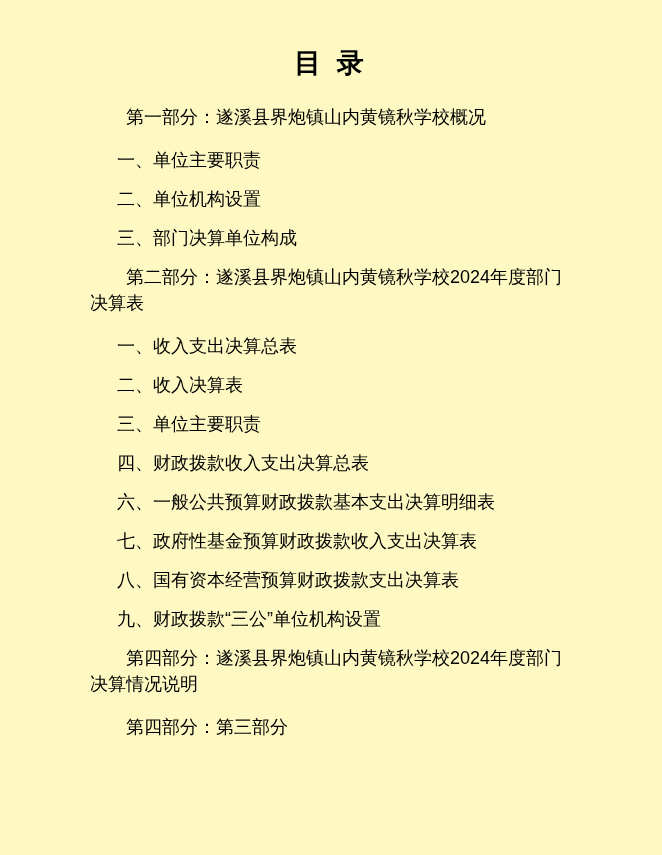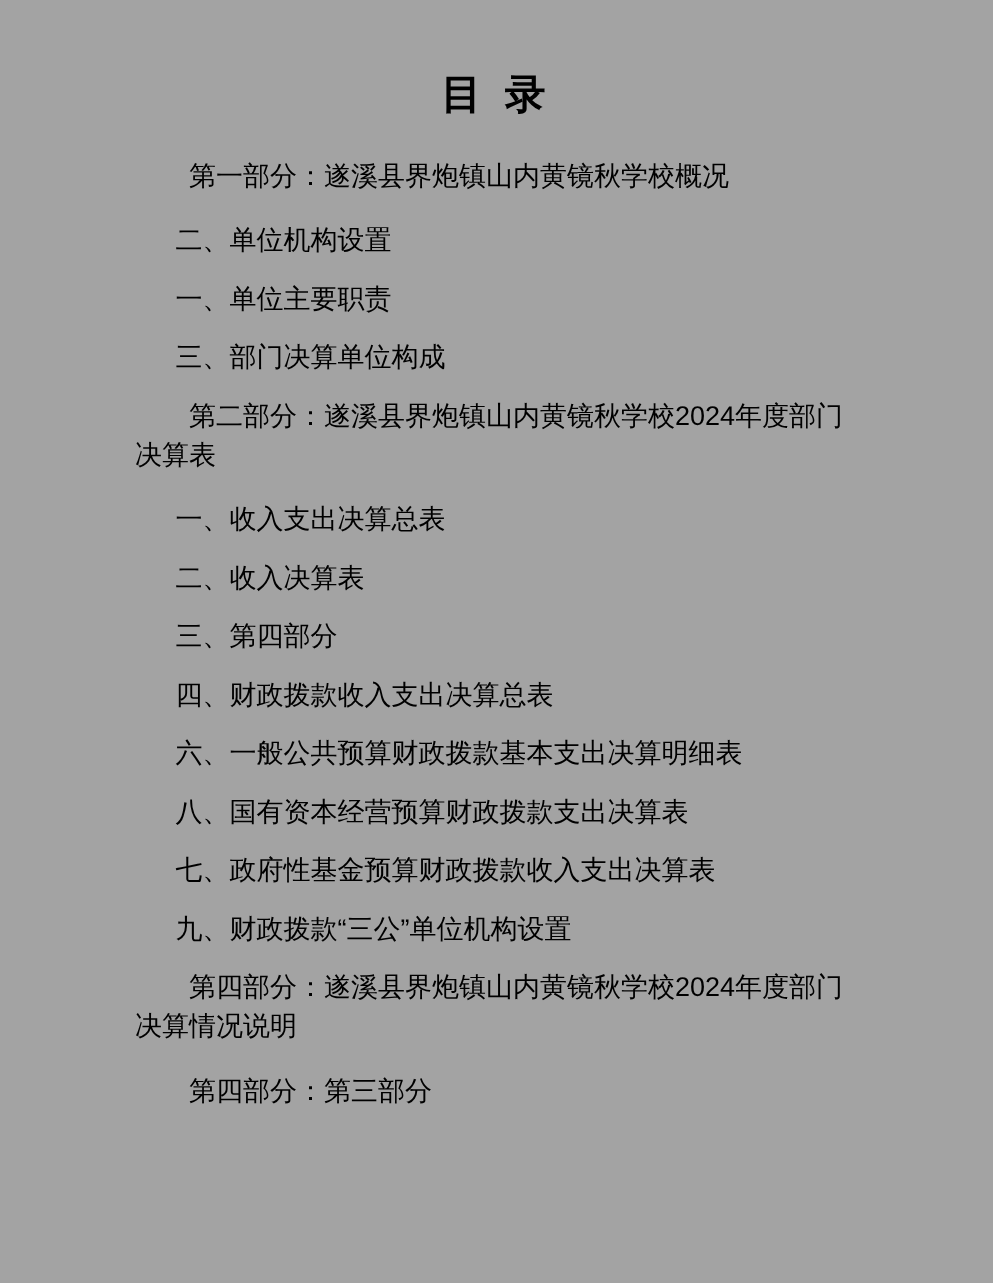--- a/index.html
+++ b/index.html
@@ -4,21 +4,21 @@
 <style>
   html, body {
     margin: 0;
     padding: 0;
     background: #ffffff;
   }
   .page {
     position: relative;
     width: 662px;
     height: 855px;
-    background: #a3a3a3;
+    background: #fef9c3;
     color: #000000;
     font-family: "Liberation Sans", "DejaVu Sans", sans-serif;
     overflow: hidden;
   }
   .toc-title {
     margin: 48px 0 0 0;
     text-align: center;
     font-size: 27px;
     line-height: 30px;
     font-weight: bold;
@@ -45,29 +45,29 @@
 </style>
 </head>
 <body>
 
 <div class="page">
 
   <h1 class="toc-title">目 录</h1>
 
   <div class="toc-list">
     <p class="toc-part">第一部分：遂溪县界炮镇山内黄镜秋学校概况</p>
+    <p class="toc-item">一、单位主要职责</p>
     <p class="toc-item">二、单位机构设置</p>
-    <p class="toc-item">一、单位主要职责</p>
     <p class="toc-item">三、部门决算单位构成</p>
     <p class="toc-part">第二部分：遂溪县界炮镇山内黄镜秋学校2024年度部门决算表</p>
     <p class="toc-item">一、收入支出决算总表</p>
     <p class="toc-item">二、收入决算表</p>
-    <p class="toc-item">三、第四部分</p>
+    <p class="toc-item">三、单位主要职责</p>
     <p class="toc-item">四、财政拨款收入支出决算总表</p>
     <p class="toc-item">六、一般公共预算财政拨款基本支出决算明细表</p>
+    <p class="toc-item">七、政府性基金预算财政拨款收入支出决算表</p>
     <p class="toc-item">八、国有资本经营预算财政拨款支出决算表</p>
-    <p class="toc-item">七、政府性基金预算财政拨款收入支出决算表</p>
     <p class="toc-item">九、财政拨款“三公”单位机构设置</p>
     <p class="toc-part">第四部分：遂溪县界炮镇山内黄镜秋学校2024年度部门决算情况说明</p>
     <p class="toc-part">第四部分：第三部分</p>
   </div>
 
 </div>
 
 </body></html>

